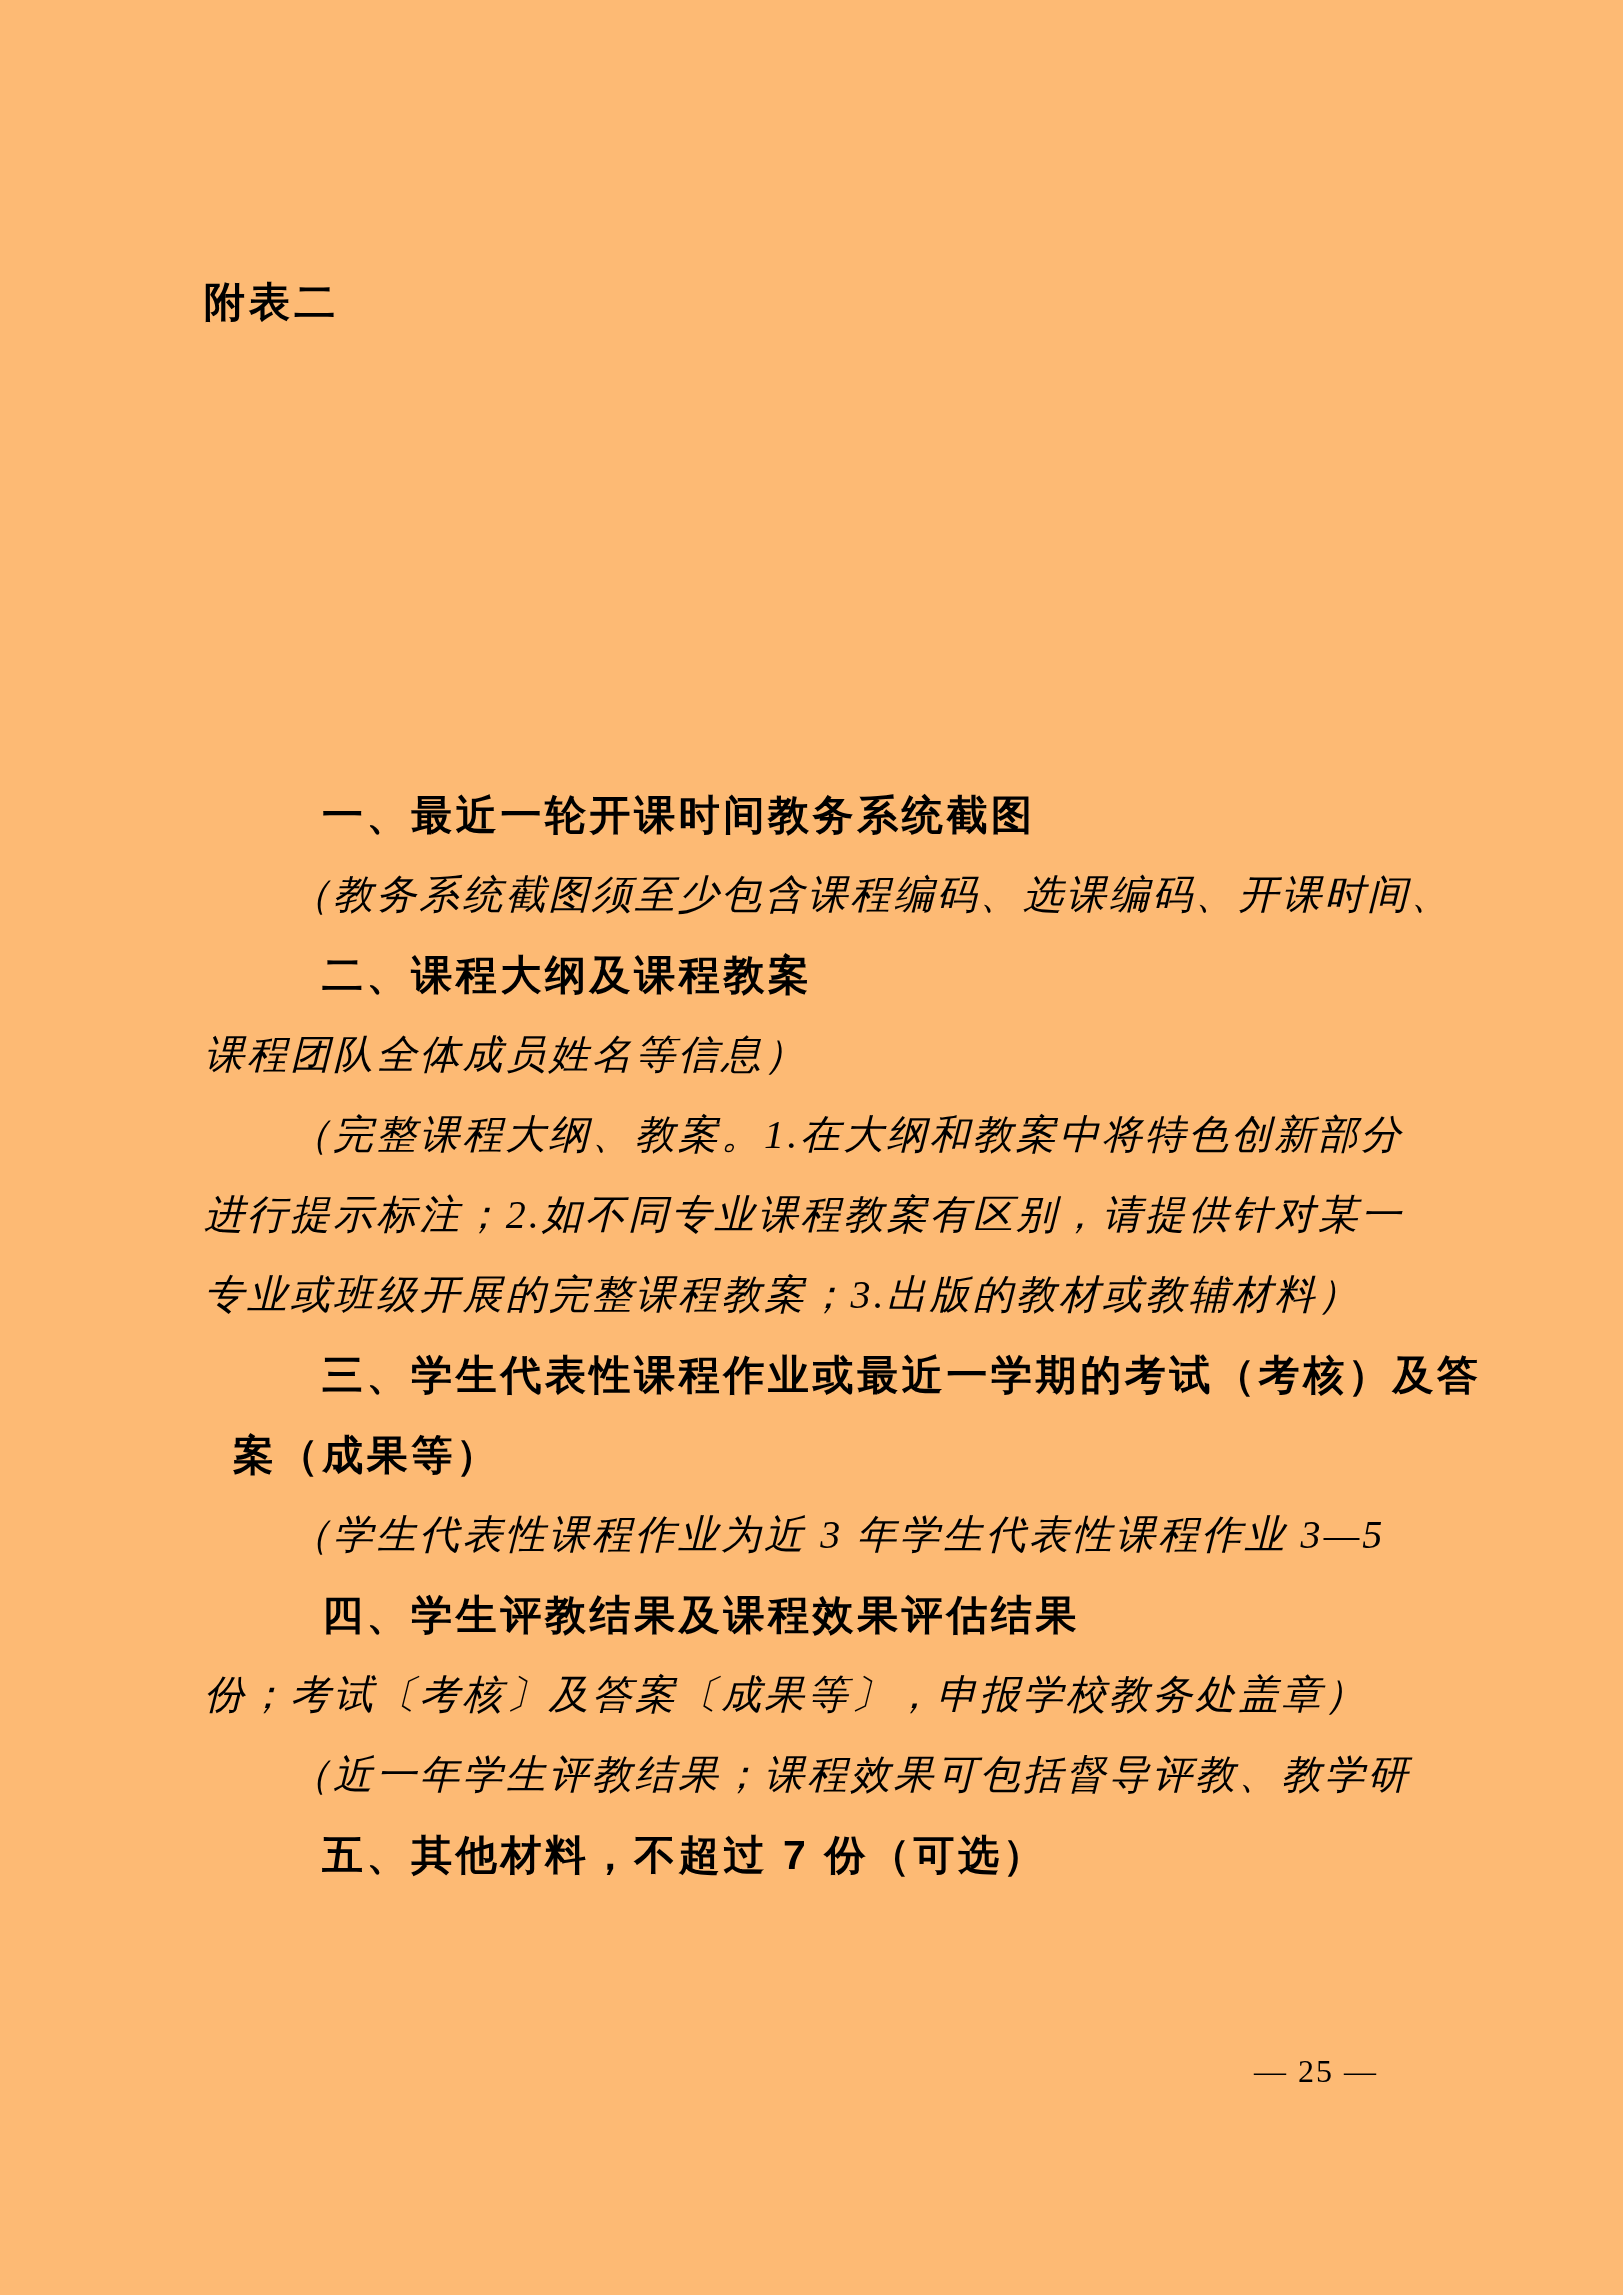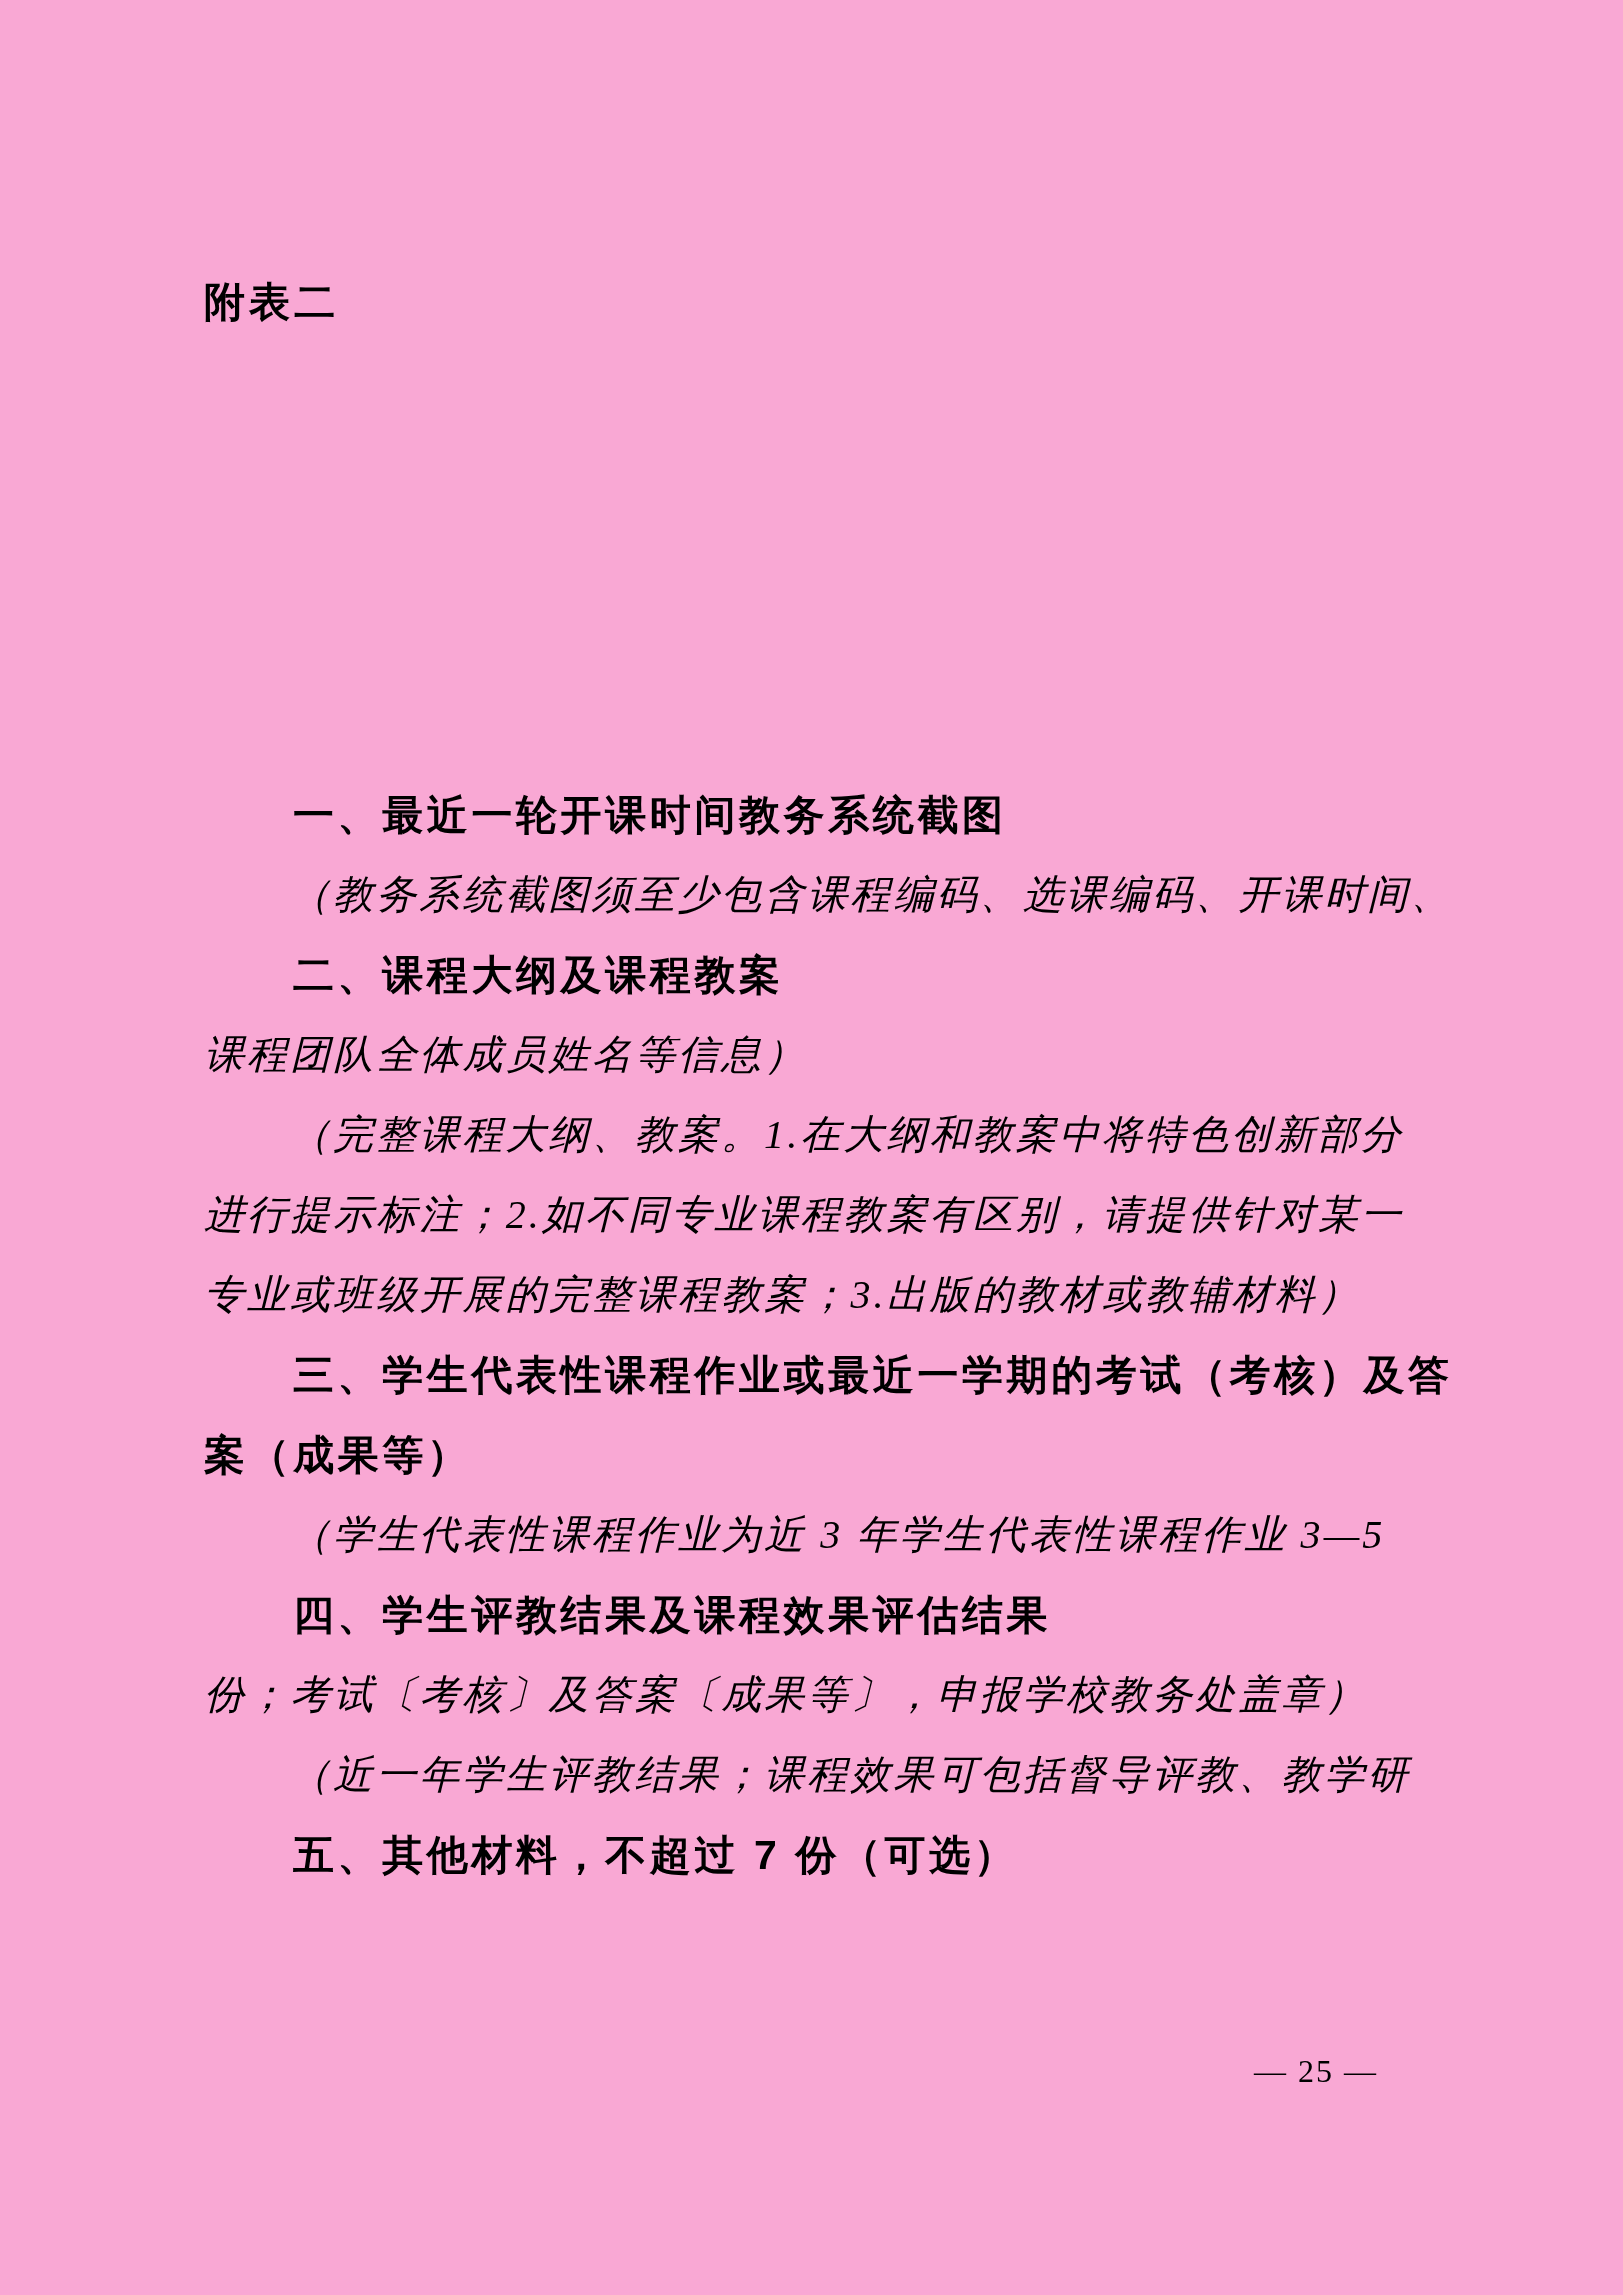--- a/index.html
+++ b/index.html
@@ -4,21 +4,21 @@
 <style>
   html, body {
     margin: 0;
     padding: 0;
     background: #ffffff;
   }
   .page {
     position: relative;
     width: 1623px;
     height: 2295px;
-    background: #f9a8d4;
+    background: #fdba74;
     overflow: hidden;
     font-family: "Liberation Serif", "DejaVu Serif", serif;
     color: #000000;
   }
   
   .doc-label {
     position: absolute;
     left: 204px;
     top: 279px;
     font-family: "Liberation Sans", "DejaVu Sans", sans-serif;
@@ -55,20 +55,21 @@
     height: 80px;
     line-height: 80px;
     white-space: nowrap;
   }
   
   .h {
     font-family: "Liberation Sans", "DejaVu Sans", sans-serif;
     font-weight: bold;
     font-size: 41px;
     letter-spacing: 3.6px;
+    margin-left: 29px;
   }
   
   .k {
     font-family: "Liberation Serif", "DejaVu Serif", serif;
     font-style: italic;
     font-weight: normal;
     font-size: 40px;
     letter-spacing: 3.1px;
   }
   .ind-h { padding-left: 89px; }

